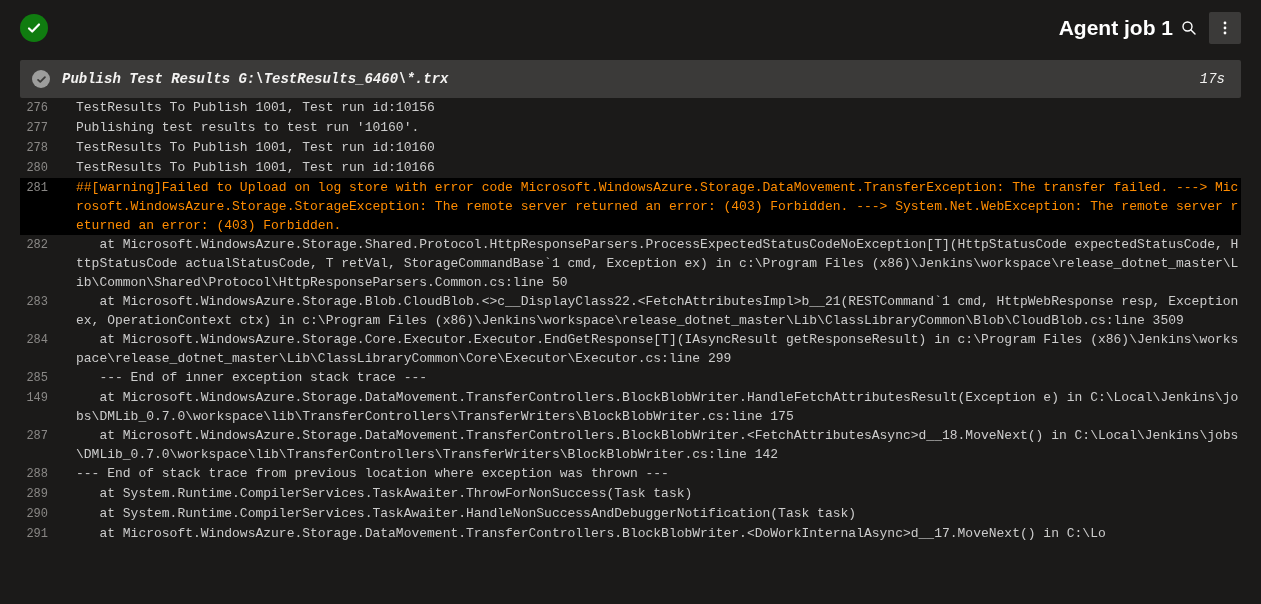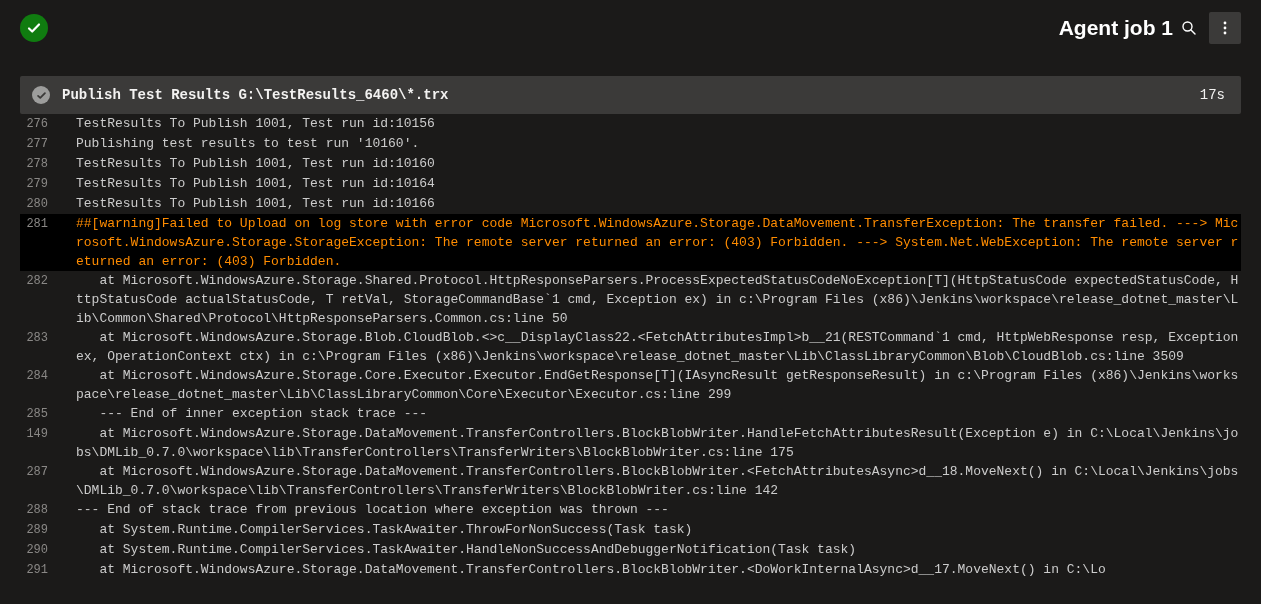--- a/index.html
+++ b/index.html
@@ -47,25 +47,26 @@
     align-items: center;
     justify-content: center;
     cursor: pointer;
     border-radius: 2px;
   }
   .more-btn {
     background: #3b3a39;
   }
   .task-bar {
     background: #3b3a39;
-    margin: 16px 20px 0 20px;
+    margin: 0 20px 0 20px;
     padding: 10px 16px 10px 12px;
     display: flex;
     align-items: center;
     border-radius: 2px;
+    font-style: italic;
   }
   .task-status {
     width: 18px;
     height: 18px;
     border-radius: 50%;
     background: #9d9d9c;
     display: flex;
     align-items: center;
     justify-content: center;
     margin-right: 12px;
@@ -159,24 +160,20 @@
     </div>
     <div class="log-line ">
       <div class="line-num">277</div>
       <div class="line-text">Publishing test results to test run '10160'.</div>
     </div>
     <div class="log-line ">
       <div class="line-num">278</div>
       <div class="line-text">TestResults To Publish 1001, Test run id:10160</div>
     </div>
     <div class="log-line ">
-      <div class="line-num">279</div>
-      <div class="line-text">TestResults To Publish 1001, Test run id:10164</div>
-    </div>
-    <div class="log-line ">
       <div class="line-num">280</div>
       <div class="line-text">TestResults To Publish 1001, Test run id:10166</div>
     </div>
     <div class="log-line warning-line">
       <div class="line-num">281</div>
       <div class="line-text">##[warning]Failed to Upload on log store with error code Microsoft.WindowsAzure.Storage.DataMovement.TransferException: The transfer failed. ---&gt; Microsoft.WindowsAzure.Storage.StorageException: The remote server returned an error: (403) Forbidden. ---&gt; System.Net.WebException: The remote server returned an error: (403) Forbidden.</div>
     </div>
     <div class="log-line ">
       <div class="line-num">282</div>
       <div class="line-text">   at Microsoft.WindowsAzure.Storage.Shared.Protocol.HttpResponseParsers.ProcessExpectedStatusCodeNoException[T](HttpStatusCode expectedStatusCode, HttpStatusCode actualStatusCode, T retVal, StorageCommandBase`1 cmd, Exception ex) in c:\Program Files (x86)\Jenkins\workspace\release_dotnet_master\Lib\Common\Shared\Protocol\HttpResponseParsers.Common.cs:line 50</div>

